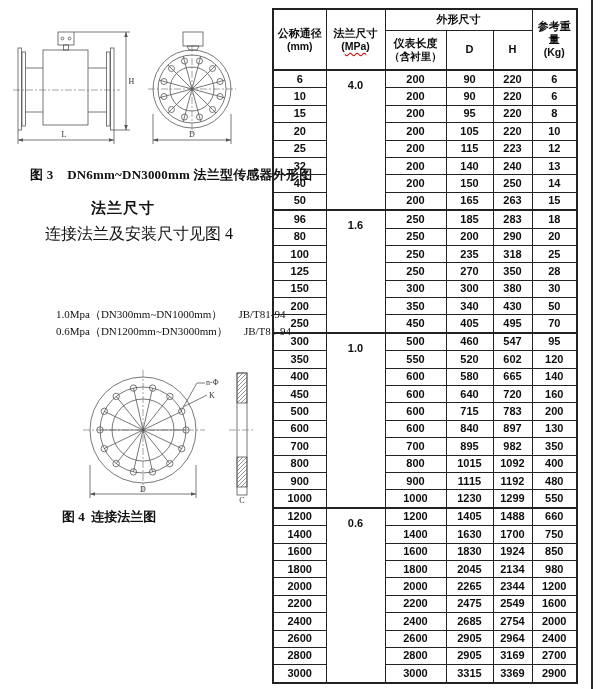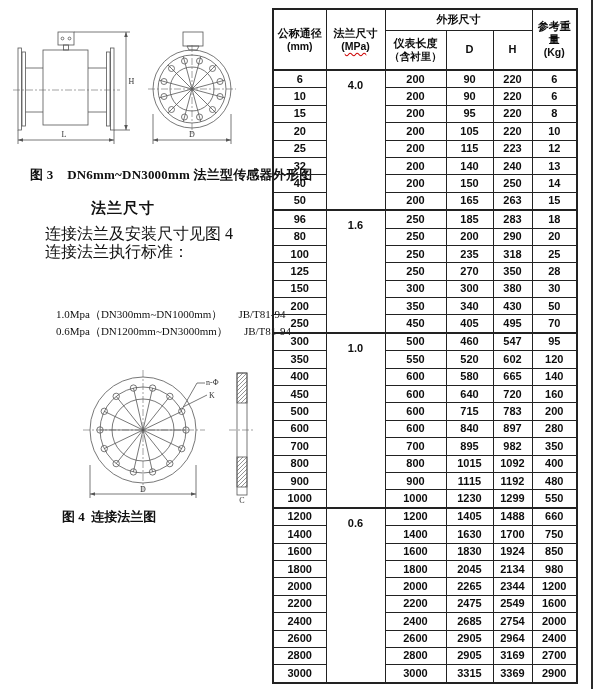--- a/index.html
+++ b/index.html
@@ -123,21 +123,20 @@
       <path d="M223,136 l-5,-1.8 l0,3.6 z" fill="#555"></path>
       <text x="184" y="133" text-anchor="middle">D</text>
     </g>
   </svg>
 
   <div class="fig3-caption">图 3    DN6mm~DN3000mm 法兰型传感器外形图</div>
 
   <div class="section-title">法兰尺寸</div>
 
   <div class="para para1">连接法兰及安装尺寸见图 4</div>
-  <div class="para para2">连接法兰执行标准：</div>
 
   <div class="std-line std-2">
     <span>1.0Mpa（DN300mm~DN1000mm）</span><span class="std-code">JB/T81-94</span>
   </div>
   <div class="std-line std-3">
     <span>0.6Mpa（DN1200mm~DN3000mm）</span><span class="std-code">JB/T81-94</span>
   </div>
 
   <svg class="fig4-svg" width="200" height="160" viewBox="0 0 200 160">
     <defs>
@@ -382,21 +381,21 @@
           <td>600</td>
           <td>715</td>
           <td>783</td>
           <td>200</td>
         </tr>
         <tr>
           <td>600</td>
           <td>600</td>
           <td>840</td>
           <td>897</td>
-          <td>280</td>
+          <td>130</td>
         </tr>
         <tr>
           <td>700</td>
           <td>700</td>
           <td>895</td>
           <td>982</td>
           <td>350</td>
         </tr>
         <tr>
           <td>800</td>

